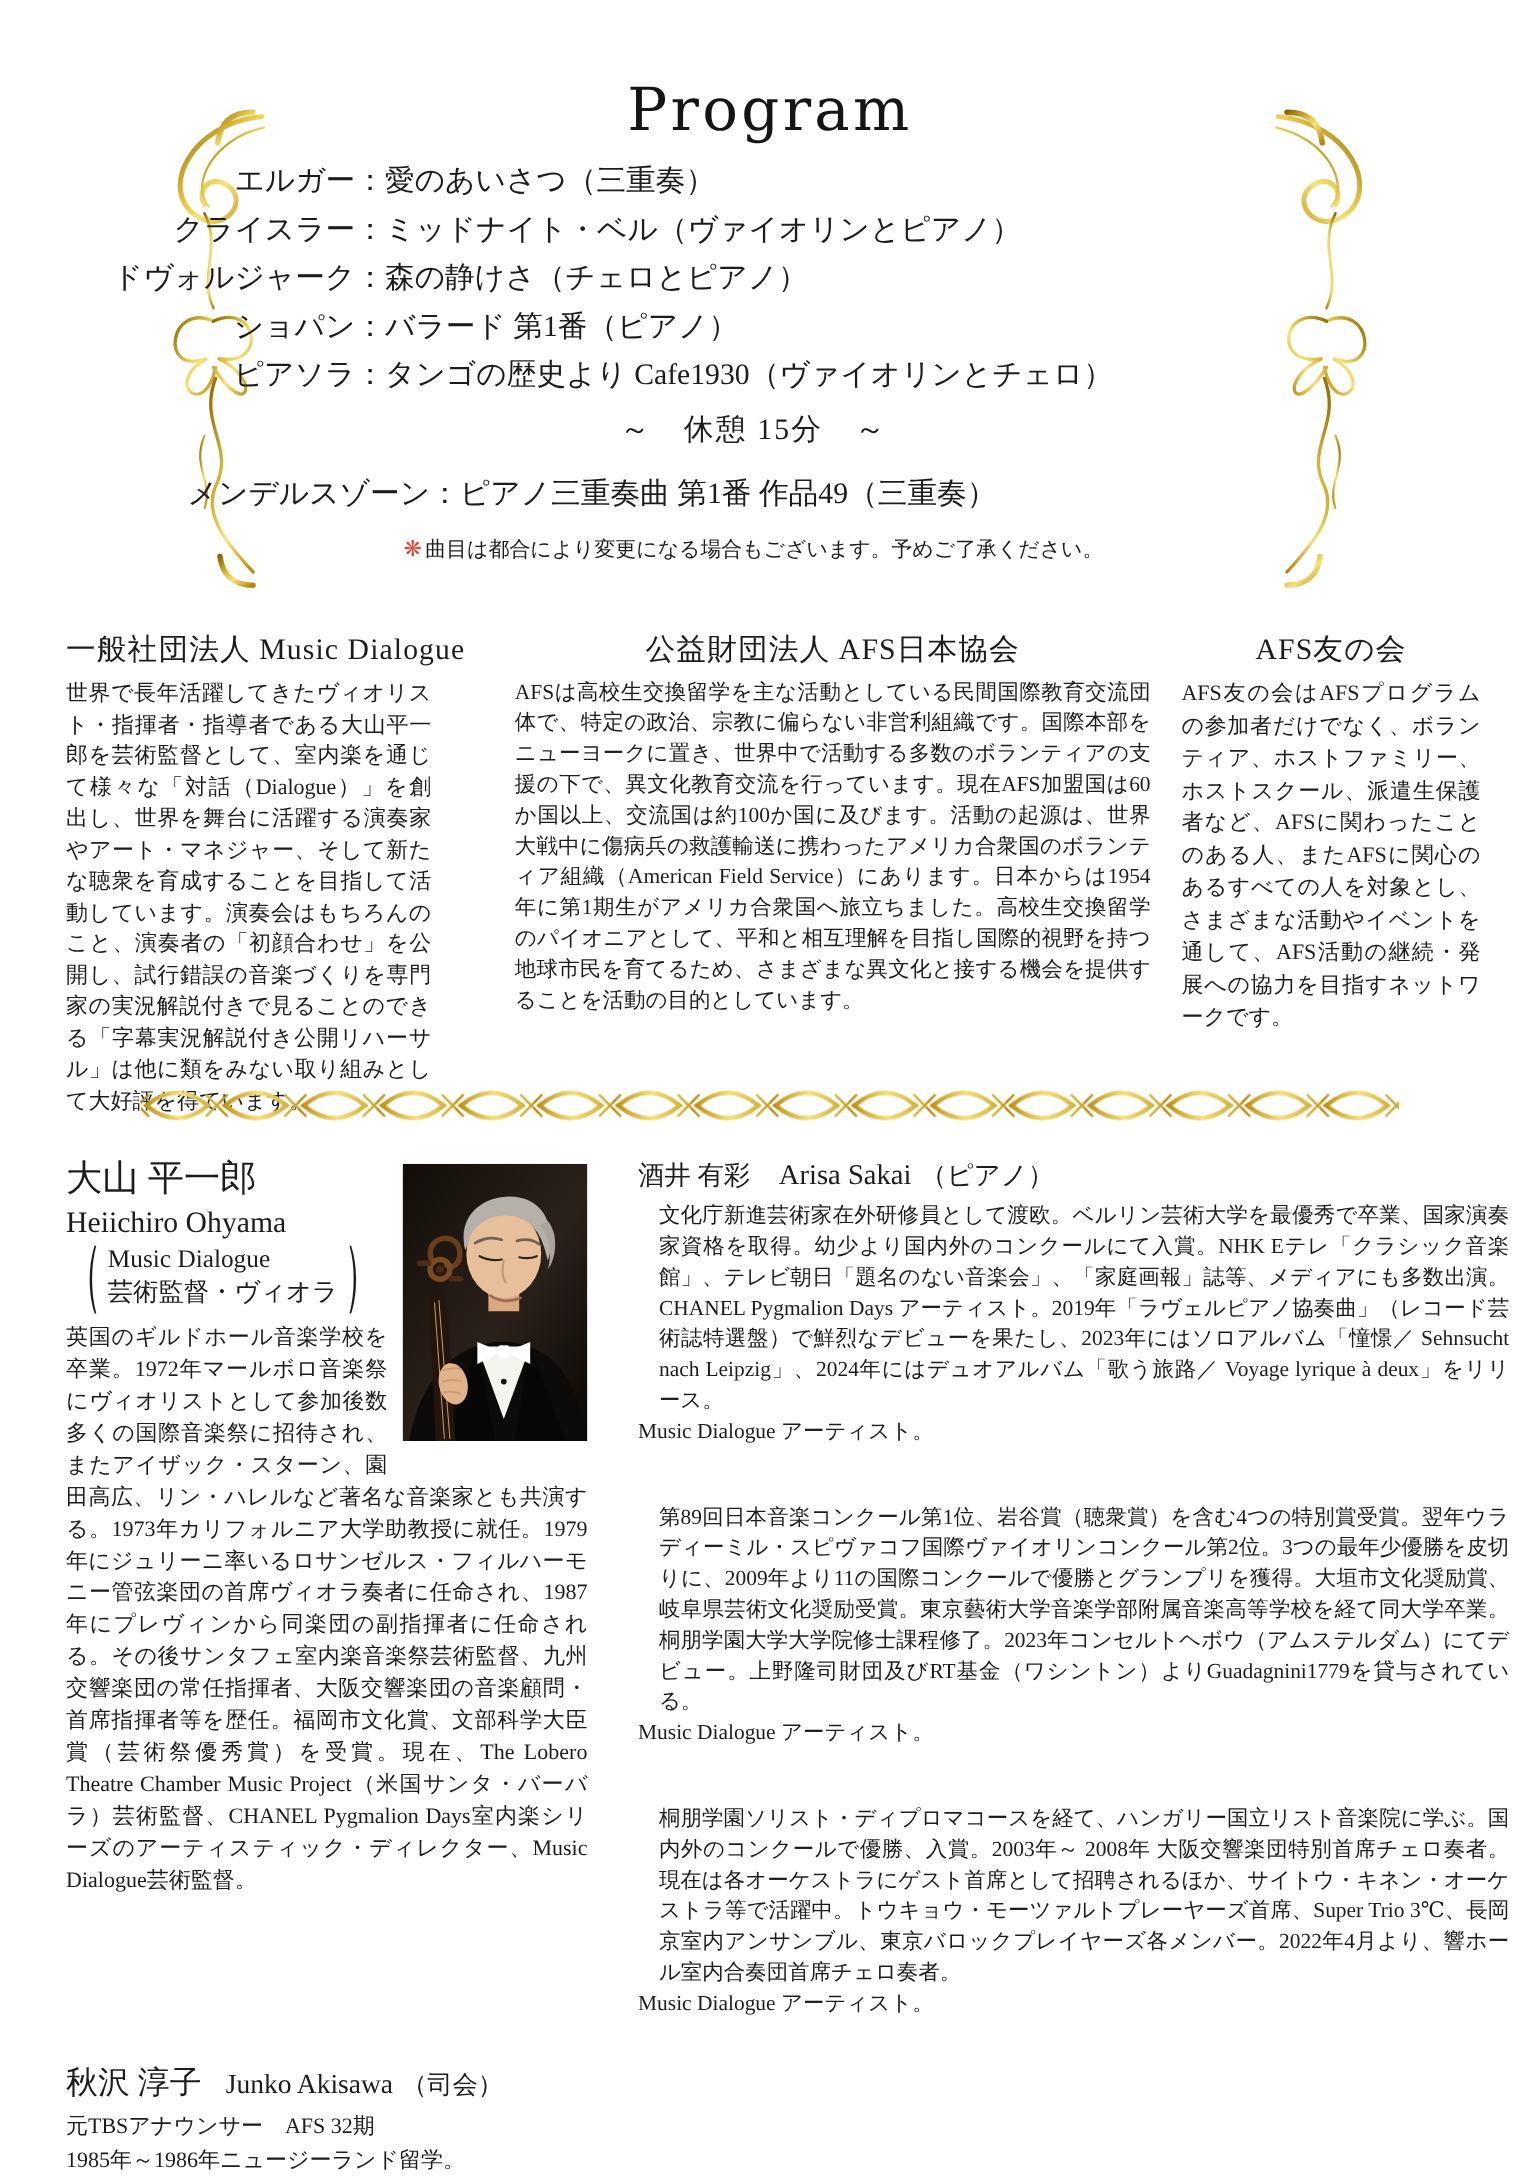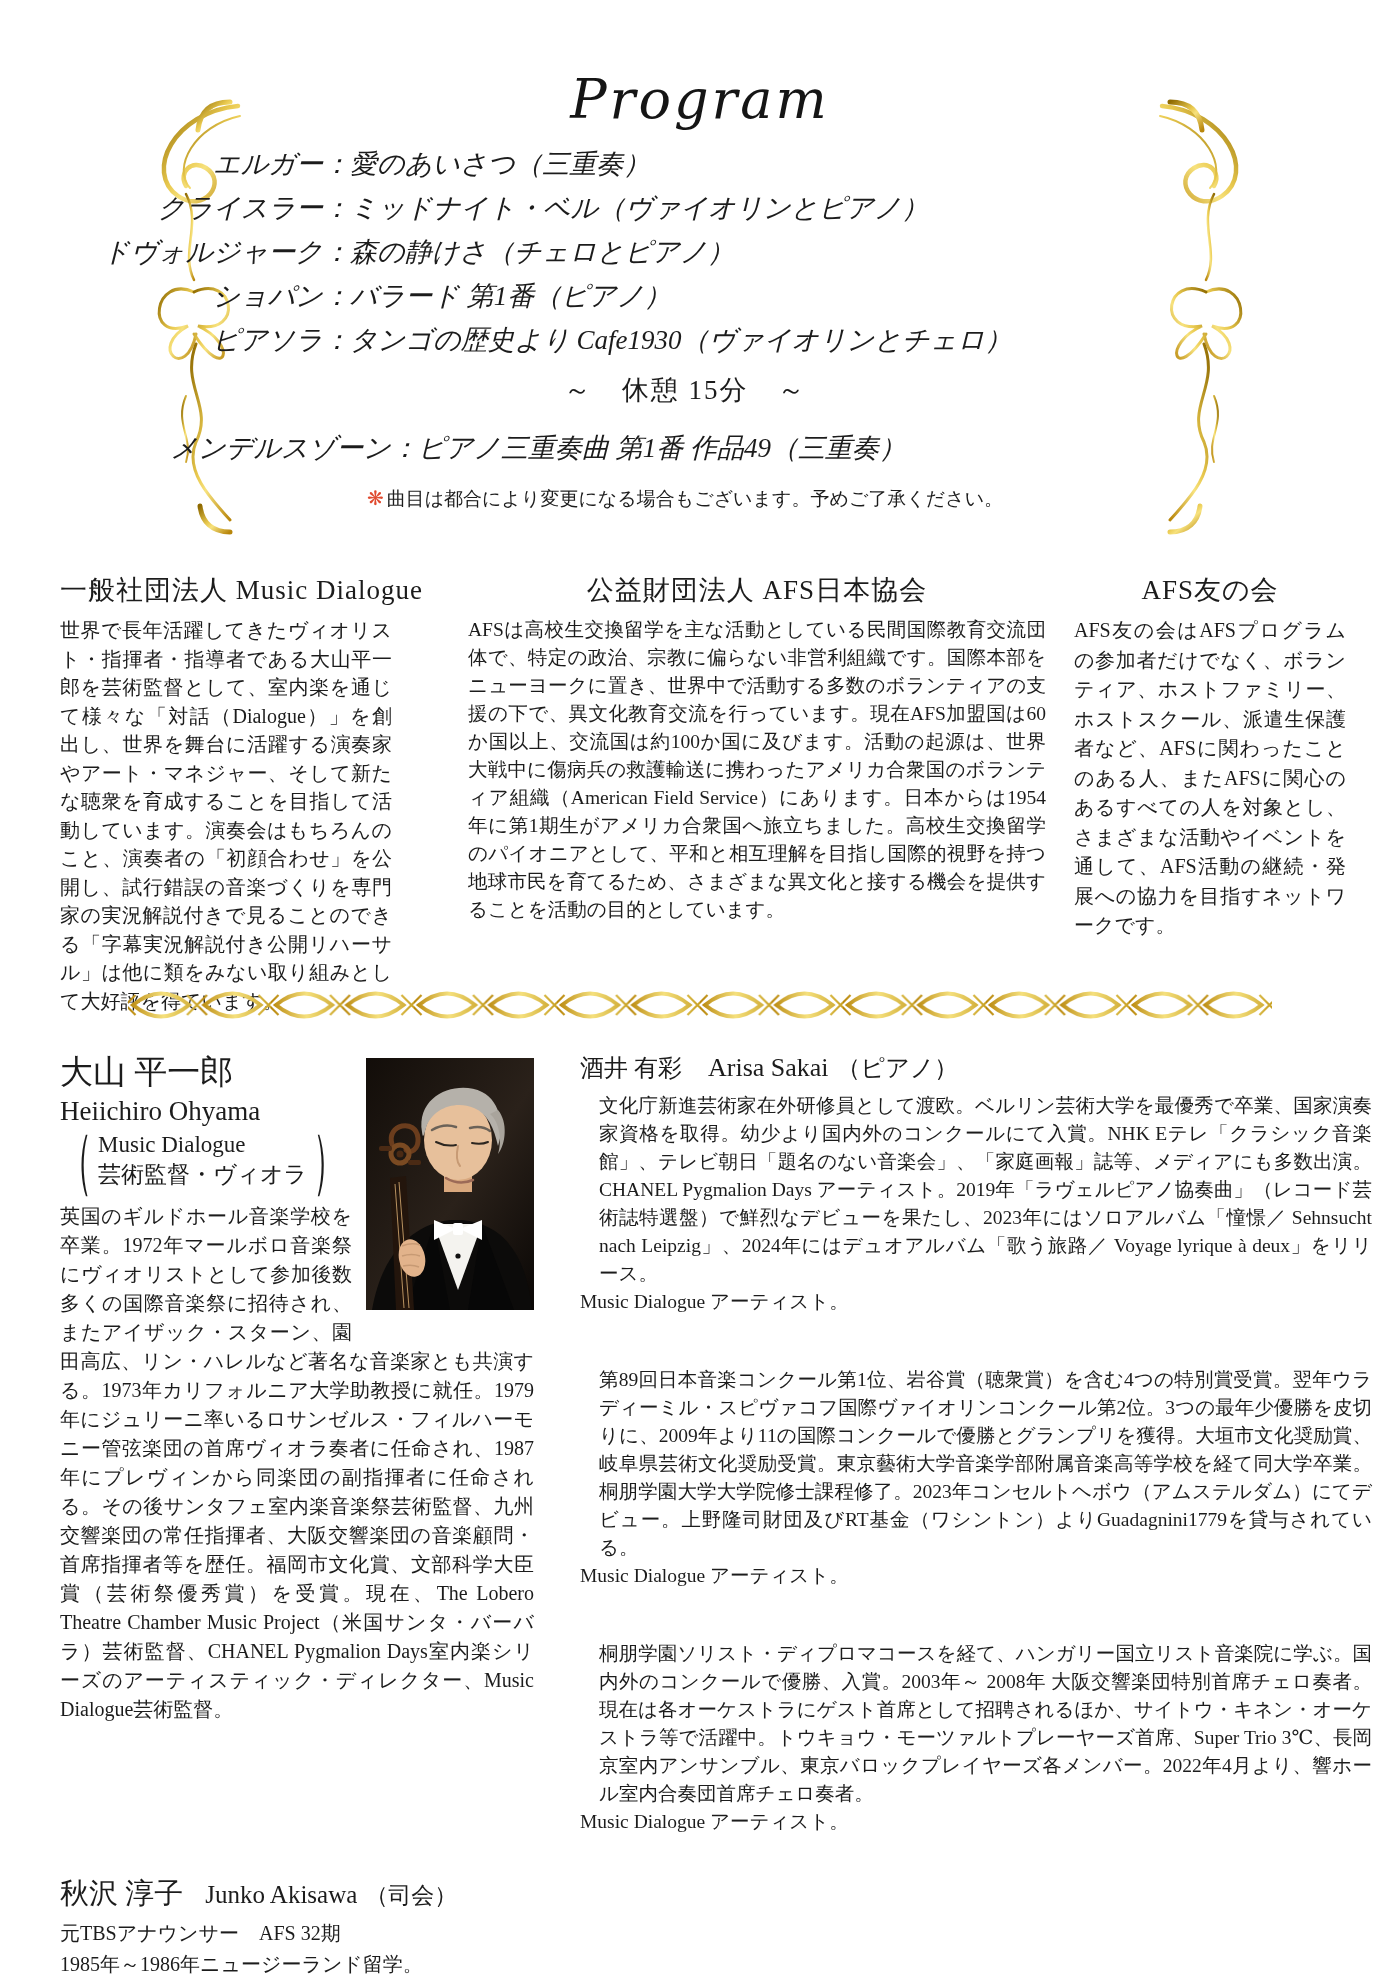--- a/index.html
+++ b/index.html
@@ -6,25 +6,25 @@
   body{
     width:1400px;height:1980px;position:relative;background:#ffffff;
     font-family:"Liberation Serif","DejaVu Serif",serif;color:#1c1c1c;
     overflow:hidden;
   }
   
   .frame{position:absolute;left:88px;top:62px;width:1224px;height:484px;}
   .frame .ornaments{position:absolute;left:0;top:0;width:1224px;height:484px;}
   .program-title{
     position:absolute;top:6px;left:0;right:0;text-align:center;
-    font-size:54px;font-style:italic;letter-spacing:3px;color:#151515;
+    font-size:54px;letter-spacing:3px;color:#151515;
     font-family:"DejaVu Serif","Liberation Serif",serif;
   }
   .program-list{position:absolute;top:80px;left:0;right:30px;}
-  .prow{display:grid;grid-template-columns:262px 1fr;line-height:44px;font-size:27px;font-style:italic;}
+  .prow{display:grid;grid-template-columns:262px 1fr;line-height:44px;font-size:27px;}
   .prow .c{text-align:right;white-space:nowrap;}
   .prow .p{text-align:left;white-space:nowrap;}
   .prow.mend{grid-template-columns:330px 1fr;margin-top:8px;}
   .interlude{text-align:center;line-height:56px;font-size:27px;letter-spacing:2px;}
   .pnote{text-align:center;margin-top:16px;font-size:19px;}
   .pnote .mark{color:#e04a2f;font-size:20px;padding-right:3px;}
   
   .orgs{position:absolute;top:572px;left:60px;width:1286px;display:flex;align-items:flex-start;}
   .org h2{margin:0 0 8px 0;font-weight:normal;font-size:27px;text-align:center;letter-spacing:1px;white-space:nowrap;}
   .org .obody{text-align:justify;}

